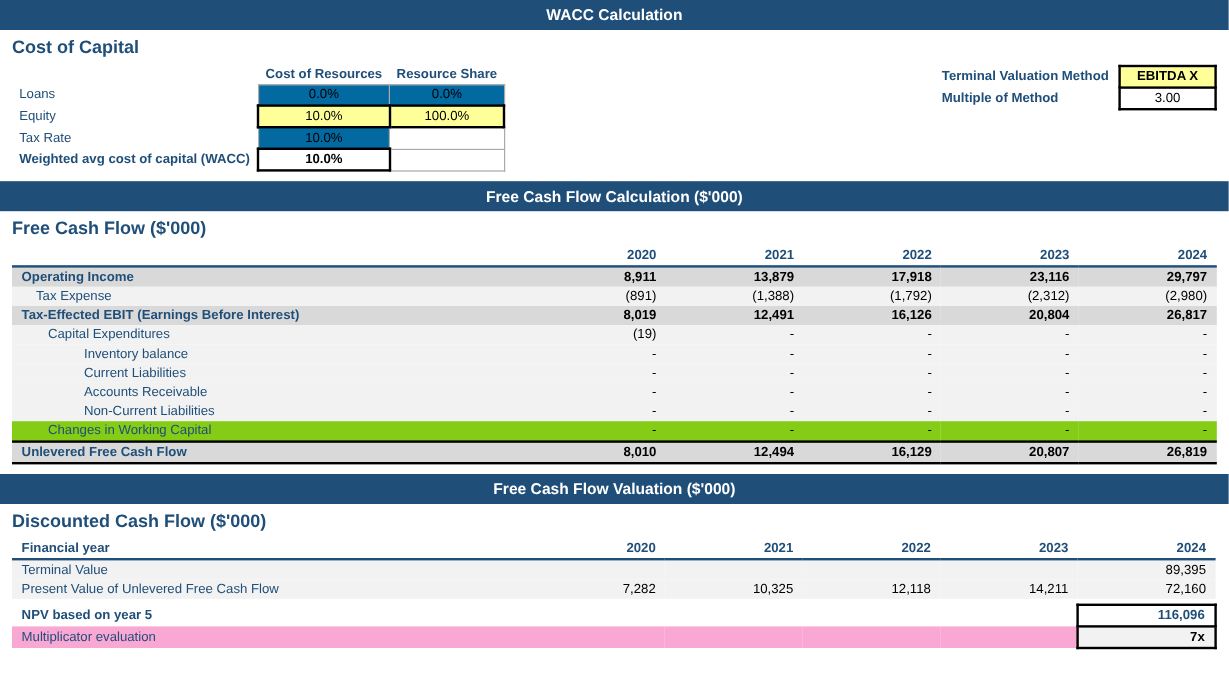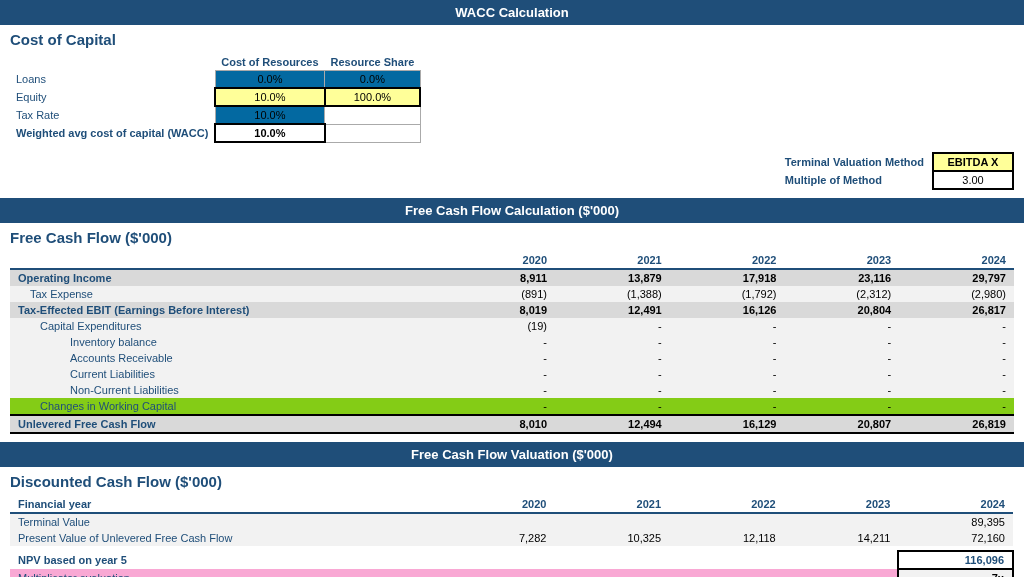--- a/index.html
+++ b/index.html
@@ -24,22 +24,21 @@
       color: #1f4e79;
       font-weight: bold;
       font-size: 15px;
       padding: 6px 10px 2px 10px;
     }
 
     
     .wacc-body {
       padding: 4px 10px 8px 10px;
       display: flex;
-      gap: 9px;
-      flex-direction: column;
+      gap: 24px;
     }
 
     .wacc-left {
       flex: 0 0 auto;
     }
 
     .wacc-left table {
       border-collapse: collapse;
     }
 
@@ -298,30 +297,30 @@
       <tr class="row-sub2">
         <td class="row-label indent3">Inventory balance</td>
         <td>-</td>
         <td>-</td>
         <td>-</td>
         <td>-</td>
         <td>-</td>
       </tr>
 
       <tr class="row-sub2">
+        <td class="row-label indent3">Current Liabilities</td>
+        <td>-</td>
+        <td>-</td>
+        <td>-</td>
+        <td>-</td>
+        <td>-</td>
+      </tr>
+
+      <tr class="row-sub2">
         <td class="row-label indent3">Accounts Receivable</td>
-        <td>-</td>
-        <td>-</td>
-        <td>-</td>
-        <td>-</td>
-        <td>-</td>
-      </tr>
-
-      <tr class="row-sub2">
-        <td class="row-label indent3">Current Liabilities</td>
         <td>-</td>
         <td>-</td>
         <td>-</td>
         <td>-</td>
         <td>-</td>
       </tr>
 
       <tr class="row-sub2">
         <td class="row-label indent3">Non-Current Liabilities</td>
         <td>-</td>

